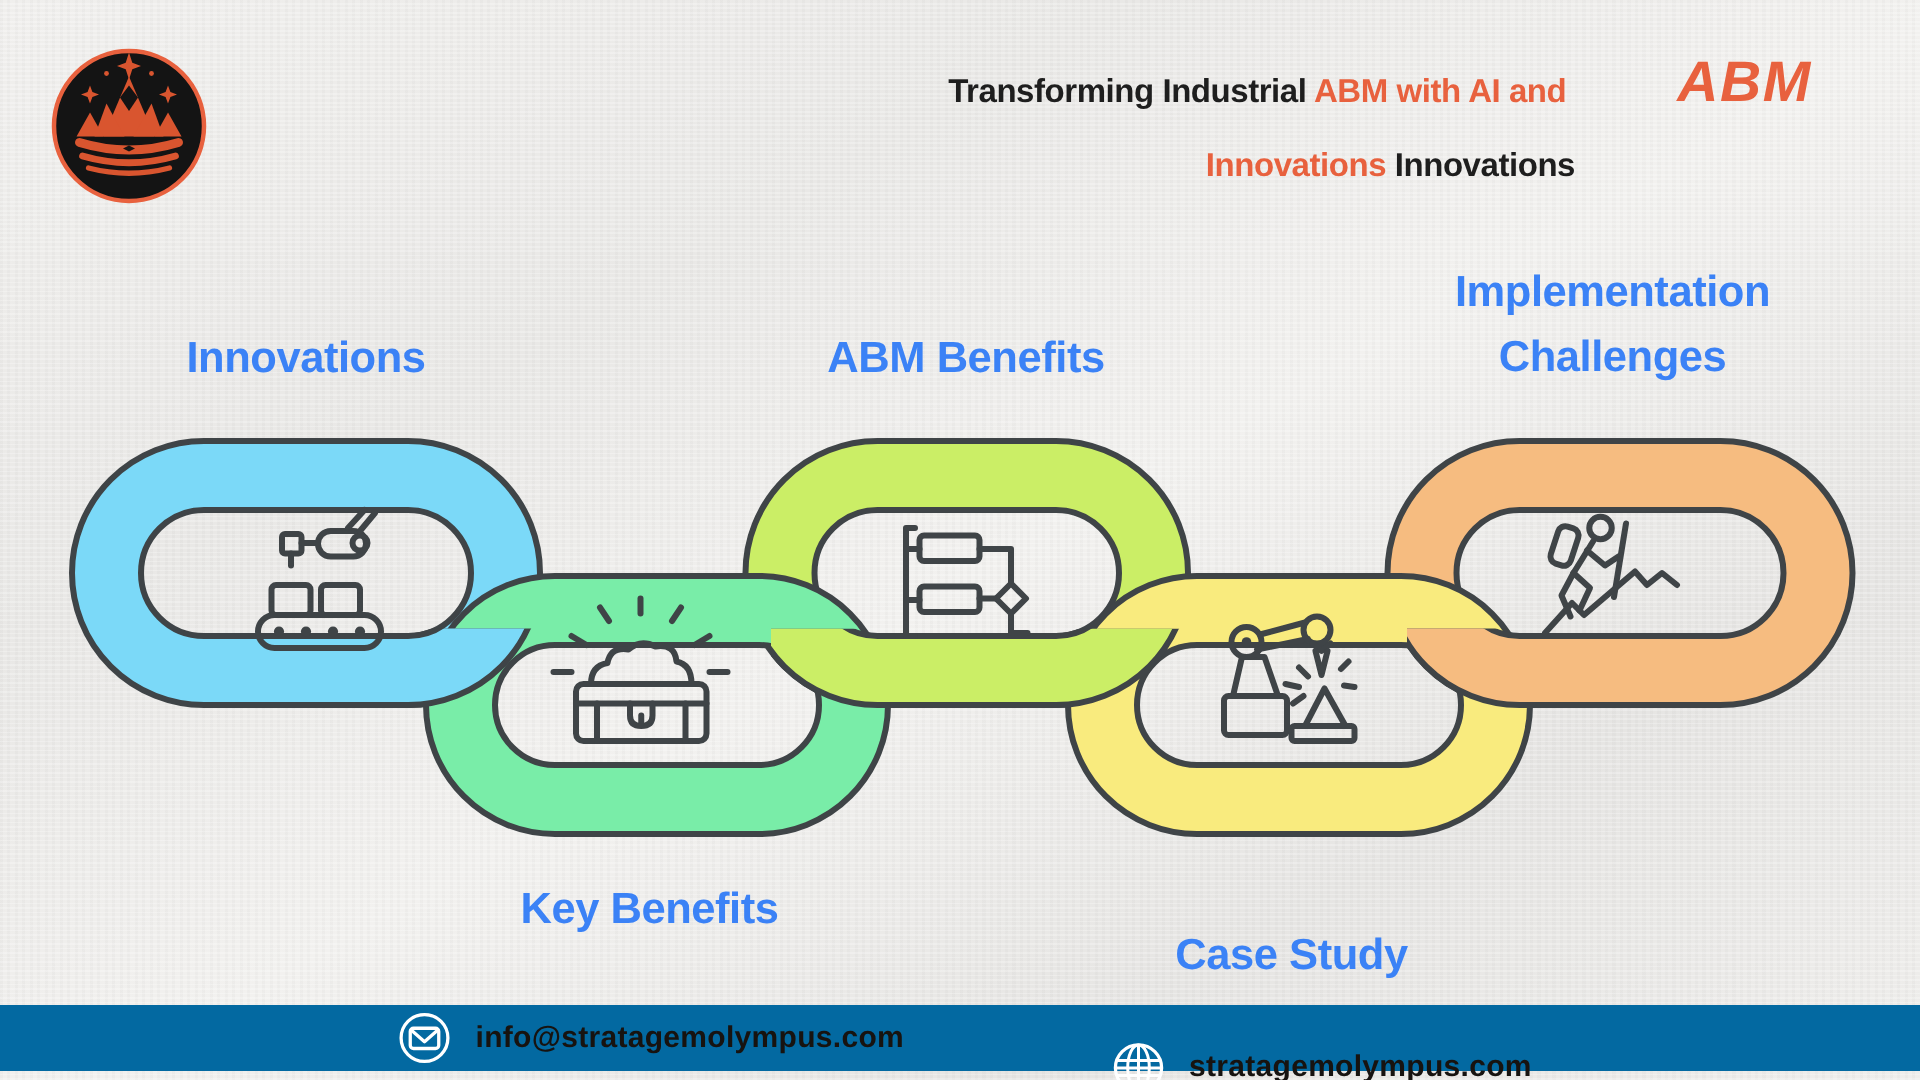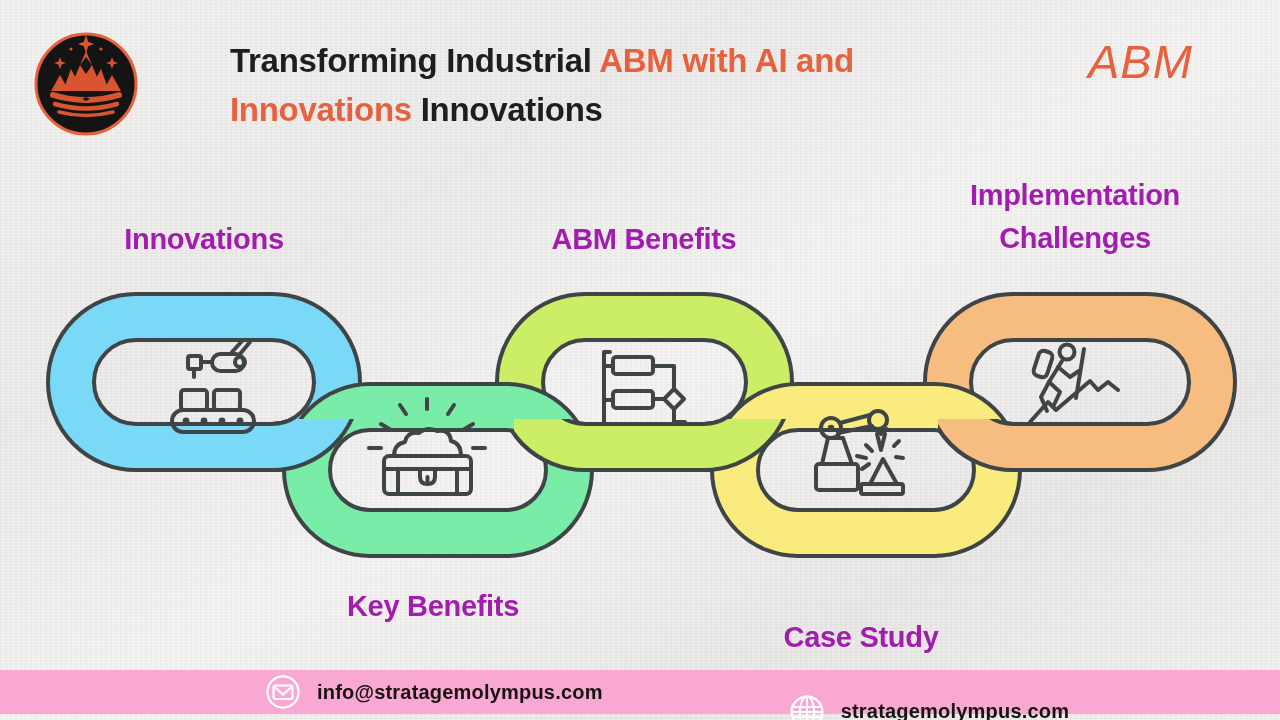--- a/index.html
+++ b/index.html
@@ -10,49 +10,49 @@
     background:
       repeating-linear-gradient(0deg, rgba(255,255,255,.25) 0 1px, rgba(0,0,0,0) 1px 3px),
       repeating-linear-gradient(90deg, rgba(120,120,120,.04) 0 2px, rgba(0,0,0,0) 2px 5px),
       linear-gradient(150deg,#f0efed 0%, #e9e8e6 30%, #f2f1ef 52%, #e6e5e3 76%, #efeeec 100%);
   }
   .abs{ position:absolute; }
 
   
   .title{
     left:230px; top:36px; width:820px;
-    text-align:left; font-size:33px; line-height:49px;
+    text-align:right; font-size:22px; line-height:49px;
     font-weight:800; letter-spacing:-.3px; color:#1e1e1e;
     white-space:pre-wrap;
   }
   .title .accent{ color:#e8613e; }
   .wordmark{
     left:1088px; top:34px; width:150px;
-    font-size:47px; font-weight:400; font-style:italic;
-    color:#e8613e; letter-spacing:1px; 
+    font-size:38px; font-weight:700; font-style:italic;
+    color:#e8613e; letter-spacing:1px; text-align:center;
   }
 
   
   .sec-label{
-    text-align:center; font-weight:700; color:#a21caf;
+    text-align:center; font-weight:700; color:#3b82f6;
     font-size:29px; line-height:43px; letter-spacing:-.3px;
   }
   .lbl-intro   { left:74px;  top:218px; width:260px; }
   .lbl-frame   { left:494px; top:218px; width:300px; }
   .lbl-impl    { left:925px; top:174px; width:300px; }
   .lbl-benefits{ left:288px; top:585px; width:290px; }
   .lbl-case    { left:716px; top:616px; width:290px; }
 
   .chain-svg{ left:0; top:0; width:1280px; height:720px; }
 
   
   .footer{
     left:0; top:670px; width:1280px; height:44px;
-    background:#f9a8d4;
-    display:flex; align-items:center;gap:48px;
+    background:#0369a1;
+    display:flex; align-items:center;
   }
   .footer-item{ display:flex; align-items:center; gap:17px; }
   .footer-item.email{ margin-left:266px; }
   .footer-item.web  { margin-left:139px;margin-top:39px; }
   .footer-text{
     font-size:20px; font-weight:700; color:#171310; letter-spacing:.2px;
   }
   .logo-svg{ left:33px; top:27px; }
 </style>
 </head>

